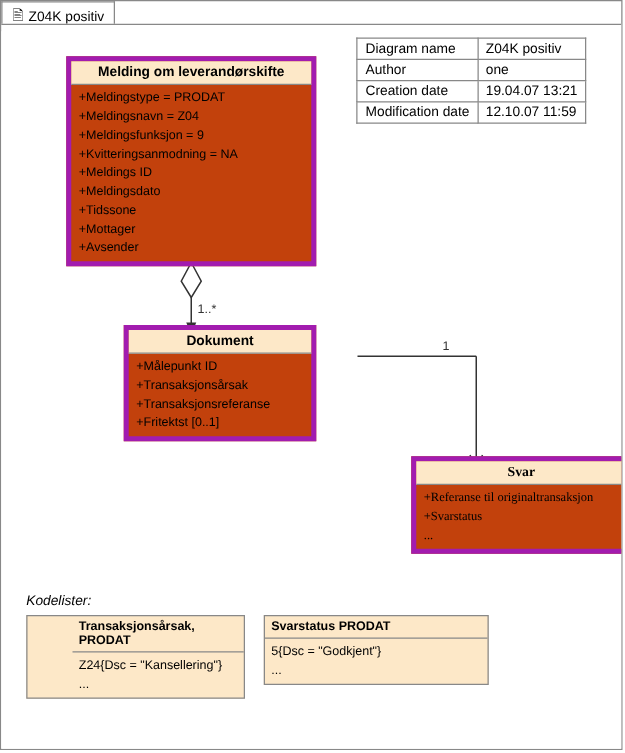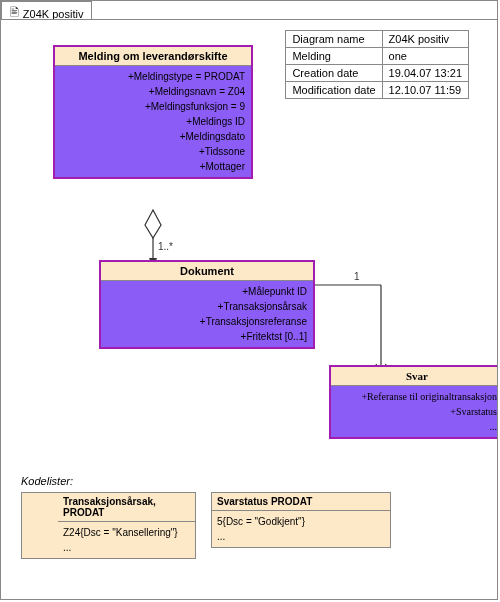--- a/index.html
+++ b/index.html
@@ -61,38 +61,37 @@
       background: #fff;
       font-weight: normal;
     }
     .info-table .value-col {
       background: #fff;
     }
 
     
     .uml-box {
       position: absolute;
-      background: #8b5cf6;
-      border: 2px solid #a21caf;
+      background: #c2410c;
+      border: 4px solid #a21caf;
     }
 
     .uml-box .title {
       text-align: center;
       font-weight: bold;
       font-size: 11px;
       padding: 3px 4px;
       border-bottom: 1px solid #888;
       background: #fde8c8;
     }
 
     .uml-box .attrs {
       padding: 3px 6px;
       font-size: 10px;
       line-height: 1.5;
-      text-align: right;
     }
 
     
     .code-box {
       position: absolute;
       background: #fde8c8;
       border: 1.5px solid #888;
     }
     .code-box .code-title {
       font-weight: bold;
@@ -133,21 +132,21 @@
 
   <div class="diagram-area">
 
     <table class="info-table">
       <tbody id="info-tbody">
           <tr>
             <td class="label-col">Diagram name</td>
             <td class="value-col">Z04K positiv</td>
           </tr>
           <tr>
-            <td class="label-col">Melding</td>
+            <td class="label-col">Author</td>
             <td class="value-col">one</td>
           </tr>
           <tr>
             <td class="label-col">Creation date</td>
             <td class="value-col">19.04.07 13:21</td>
           </tr>
           <tr>
             <td class="label-col">Modification date</td>
             <td class="value-col">12.10.07 11:59</td>
           </tr>
@@ -171,28 +170,30 @@
 
       <text x="353" y="260" font-size="10" fill="#333">1</text>
     </svg>
 
     <div class="uml-box" style="left:52px; top:25px; width:200px;">
       <div class="title">Melding om leverandørskifte</div>
       <div class="attrs" id="melding-attrs-container">
           <div>+Meldingstype = PRODAT</div>
           <div>+Meldingsnavn = Z04</div>
           <div>+Meldingsfunksjon = 9</div>
+          <div>+Kvitteringsanmodning = NA</div>
           <div>+Meldings ID</div>
           <div>+Meldingsdato</div>
           <div>+Tidssone</div>
           <div>+Mottager</div>
-        </div>
-    </div>
-
-    <div class="uml-box" style="left:98px; top:240px; width:216px;">
+          <div>+Avsender</div>
+        </div>
+    </div>
+
+    <div class="uml-box" style="left:98px; top:240px; width:154px;">
       <div class="title">Dokument</div>
       <div class="attrs" id="dokument-attrs-container">
           <div>+Målepunkt ID</div>
           <div>+Transaksjonsårsak</div>
           <div>+Transaksjonsreferanse</div>
           <div>+Fritektst [0..1]</div>
         </div>
     </div>
 
     <div class="uml-box" style="left:328px; top:345px; width:176px;font-family:Liberation Serif, serif;">

